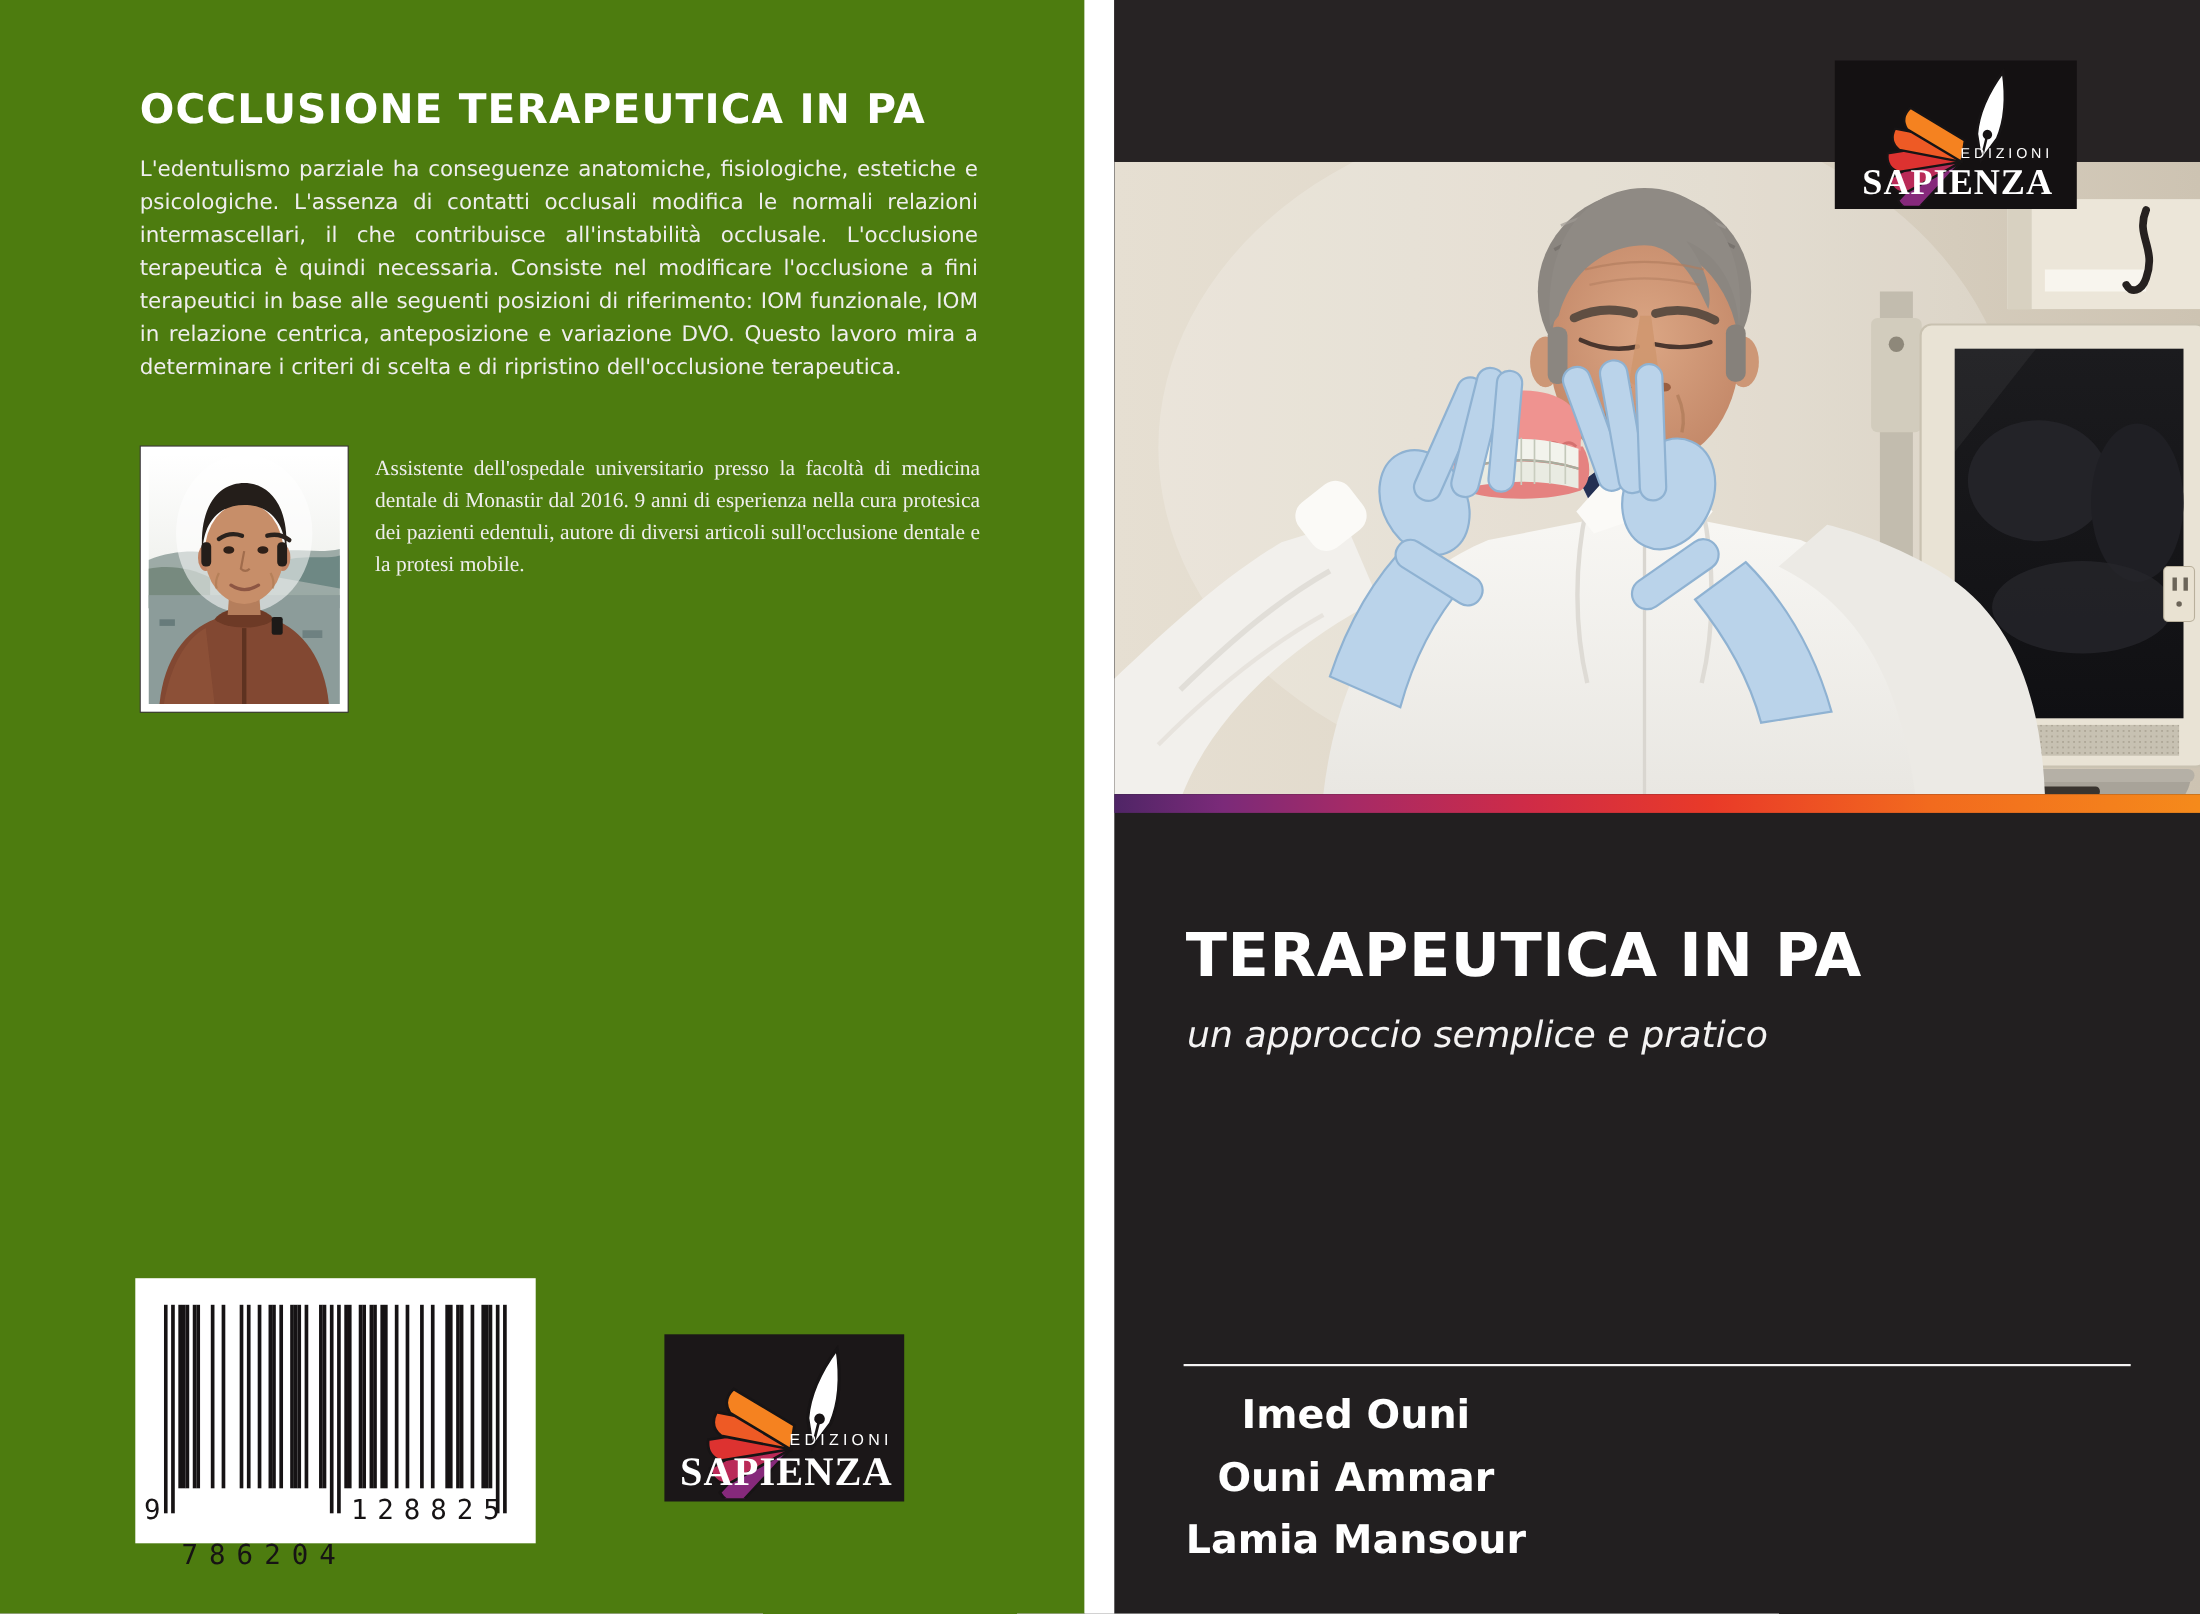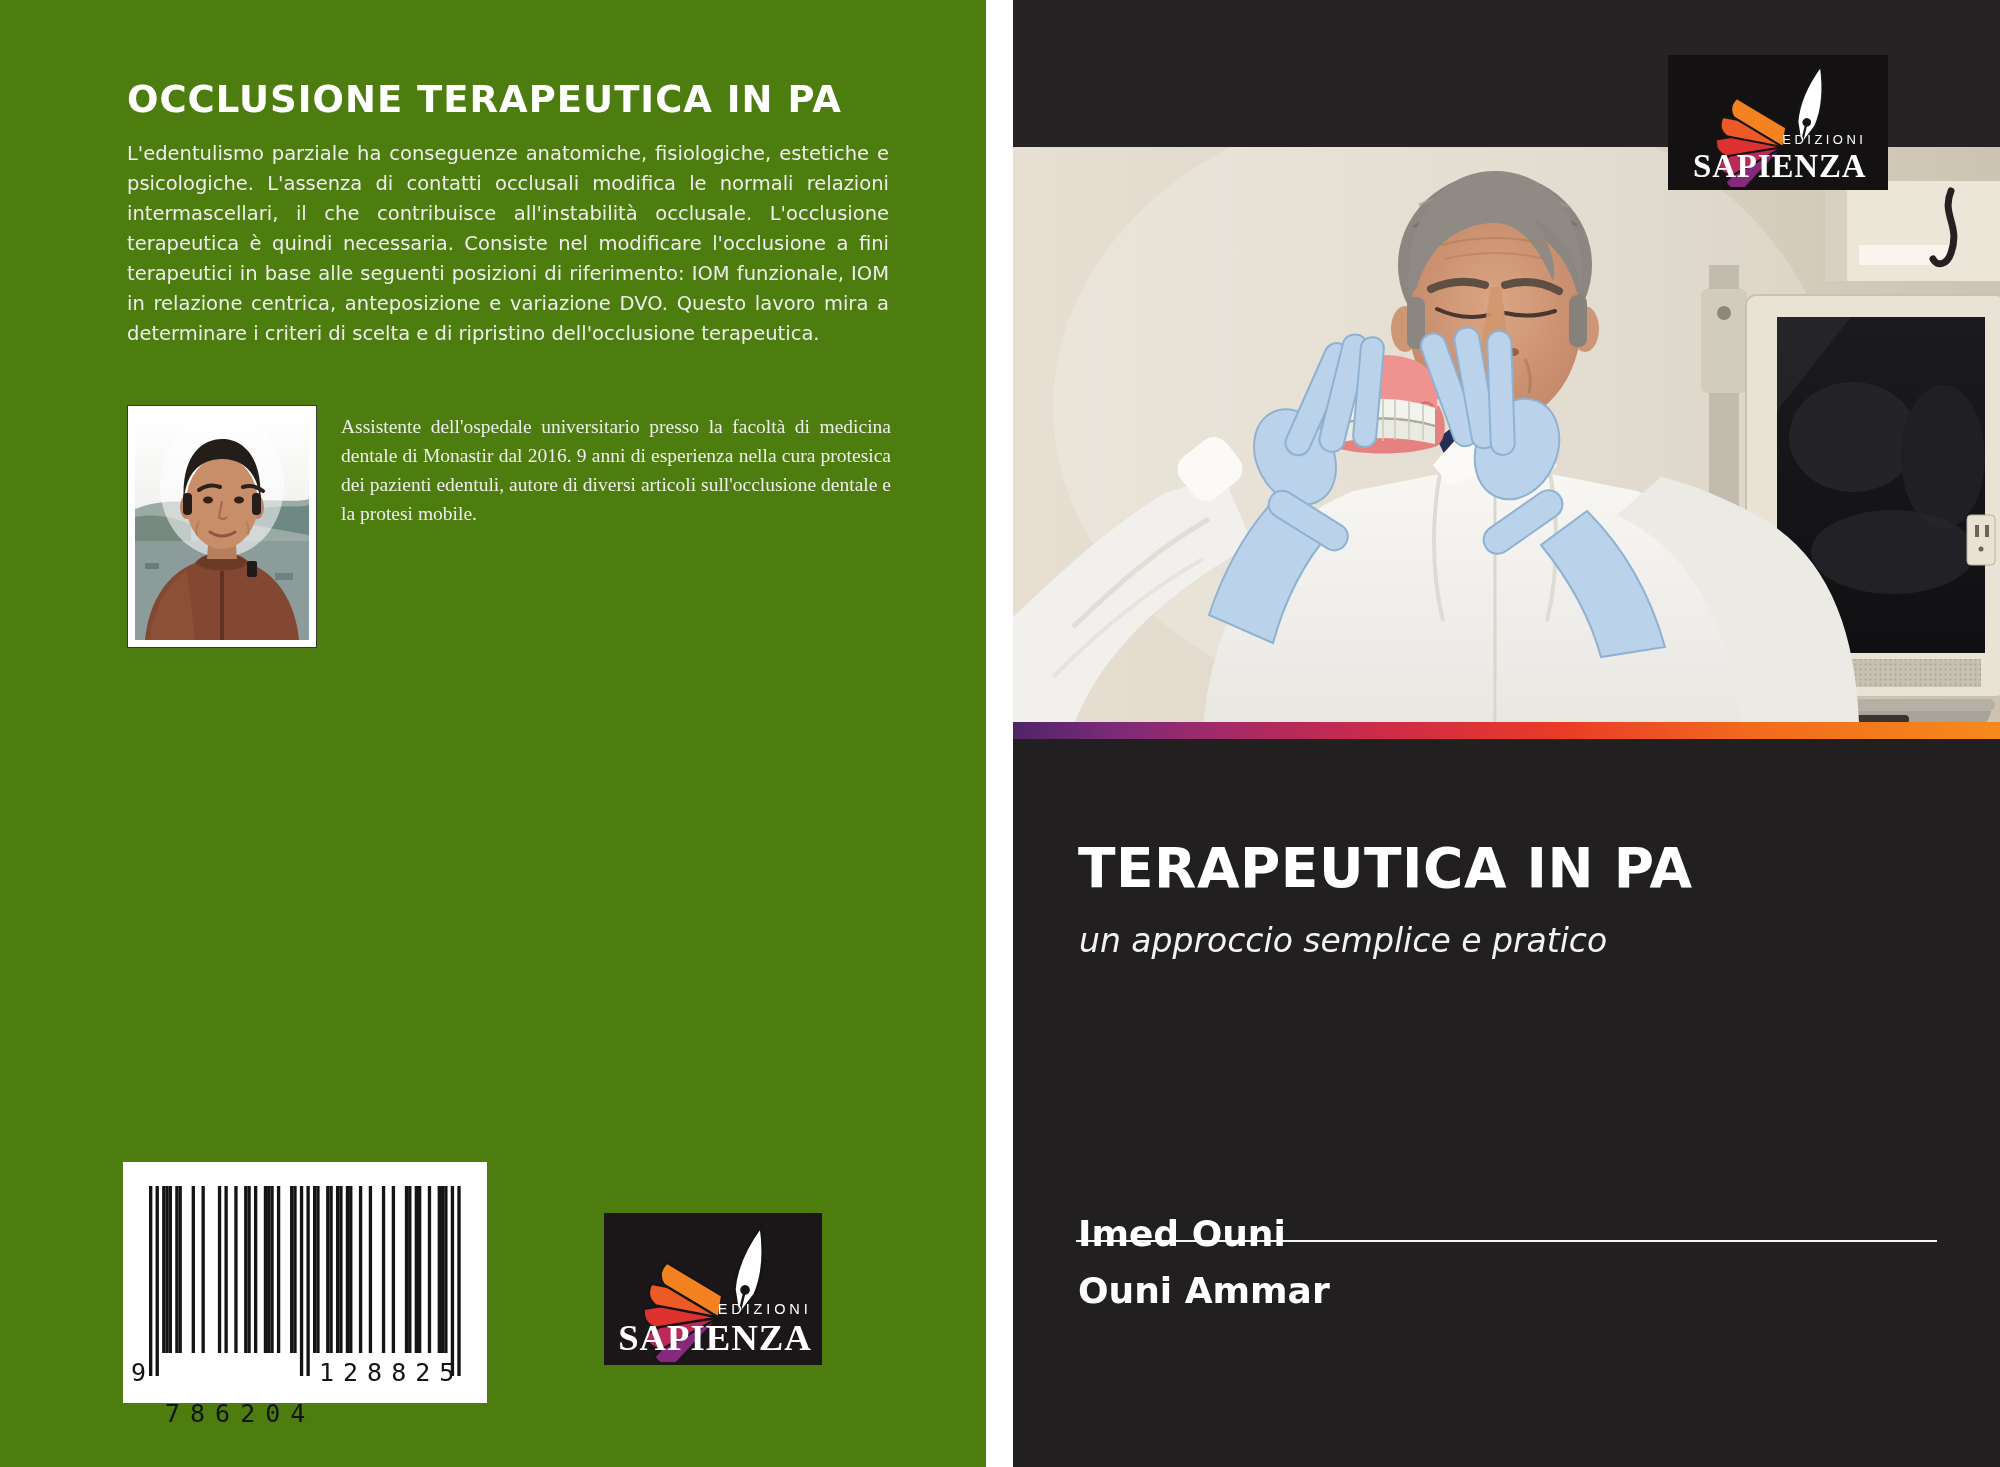--- a/index.html
+++ b/index.html
@@ -33,21 +33,21 @@
   .cover-photo{position:absolute;left:0;top:147px;width:987px;height:575px;overflow:hidden;}
   .logo-box-front{position:absolute;left:655px;top:55px;width:220px;height:135px;background:#141112;z-index:5;}
   .logo-box-front svg{position:absolute;left:8px;top:2px;}
   .accent-bar{position:absolute;left:0;top:722px;width:987px;height:17px;
     background:linear-gradient(90deg,#4f2566 0%,#7b2a79 10%,#a62a66 22%,#cf2b47 38%,#e93a28 55%,#f26a1e 75%,#f58a1b 100%);}
   .front-title{position:absolute;left:65px;top:768px;margin:0;color:#ffffff;
                font-size:55px;font-weight:bold;line-height:67px;letter-spacing:0.5px;}
   .front-subtitle{position:absolute;left:66px;top:921px;margin:0;color:#f4f3f3;
                   font-size:33px;font-style:italic;font-weight:normal;}
   .authors-divider{position:absolute;left:63px;top:1240px;width:861px;height:2px;background:#f5f4f4;}
-  .authors-block{position:absolute;left:65px;top:1205px;}
+  .authors-block{position:absolute;left:65px;top:1258px;text-align:center;}
   .author-name{color:#ffffff;font-size:36px;font-weight:bold;line-height:57px;white-space:nowrap;}
   .logo-edizioni{fill:#ffffff;font-family:"Liberation Sans","DejaVu Sans",sans-serif;
                  font-size:15px;letter-spacing:4px;}
   .logo-sapienza{fill:#ffffff;font-family:"Liberation Serif","DejaVu Serif",serif;
                  font-size:38px;font-weight:bold;letter-spacing:1px;}
 </style>
 </head>
 <body>
 
 <div class="book">
@@ -345,15 +345,16 @@
 
     <h2 class="front-title"><br>
     <span>TERAPEUTICA IN PA</span></h2>
 
     <h3 class="front-subtitle">un approccio semplice e pratico</h3>
 
     <div class="authors-divider"></div>
     <div class="authors-block">
       <div class="author-name">Imed Ouni</div>
       <div class="author-name">Ouni Ammar</div>
+      <div class="author-name">Lamia Mansour</div>
     </div>
   </section>
 </div>
 
 </body></html>

